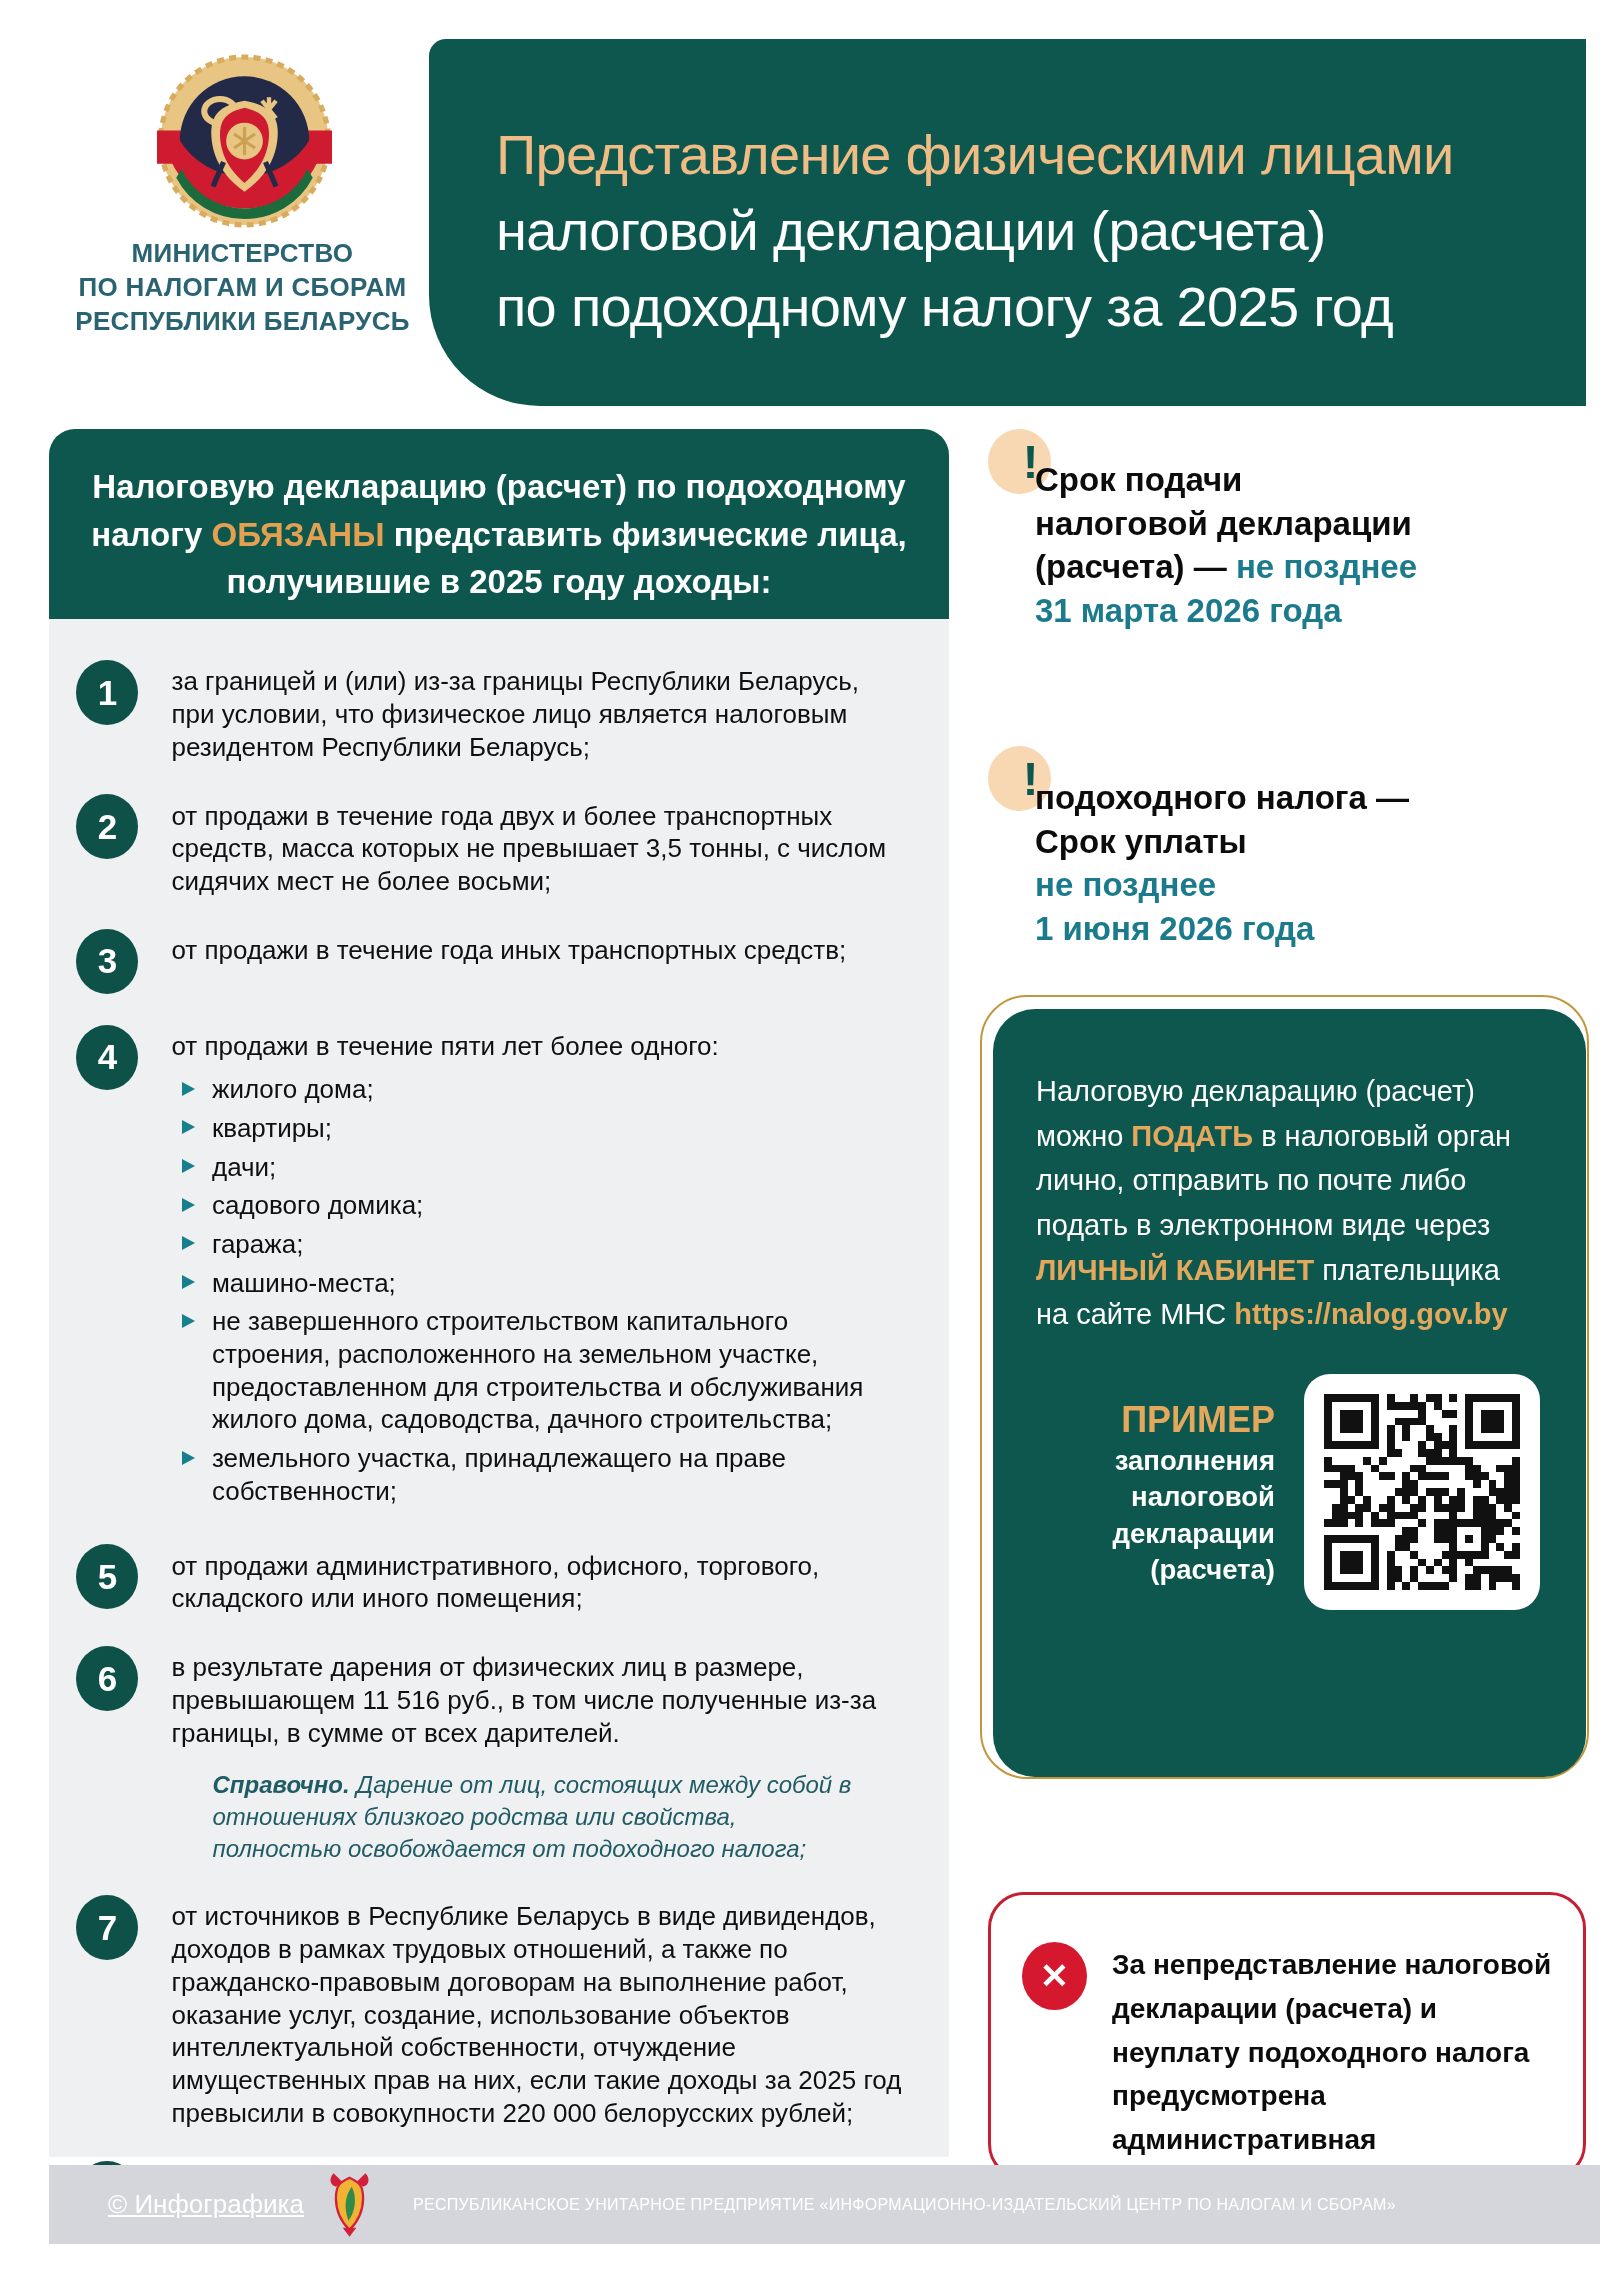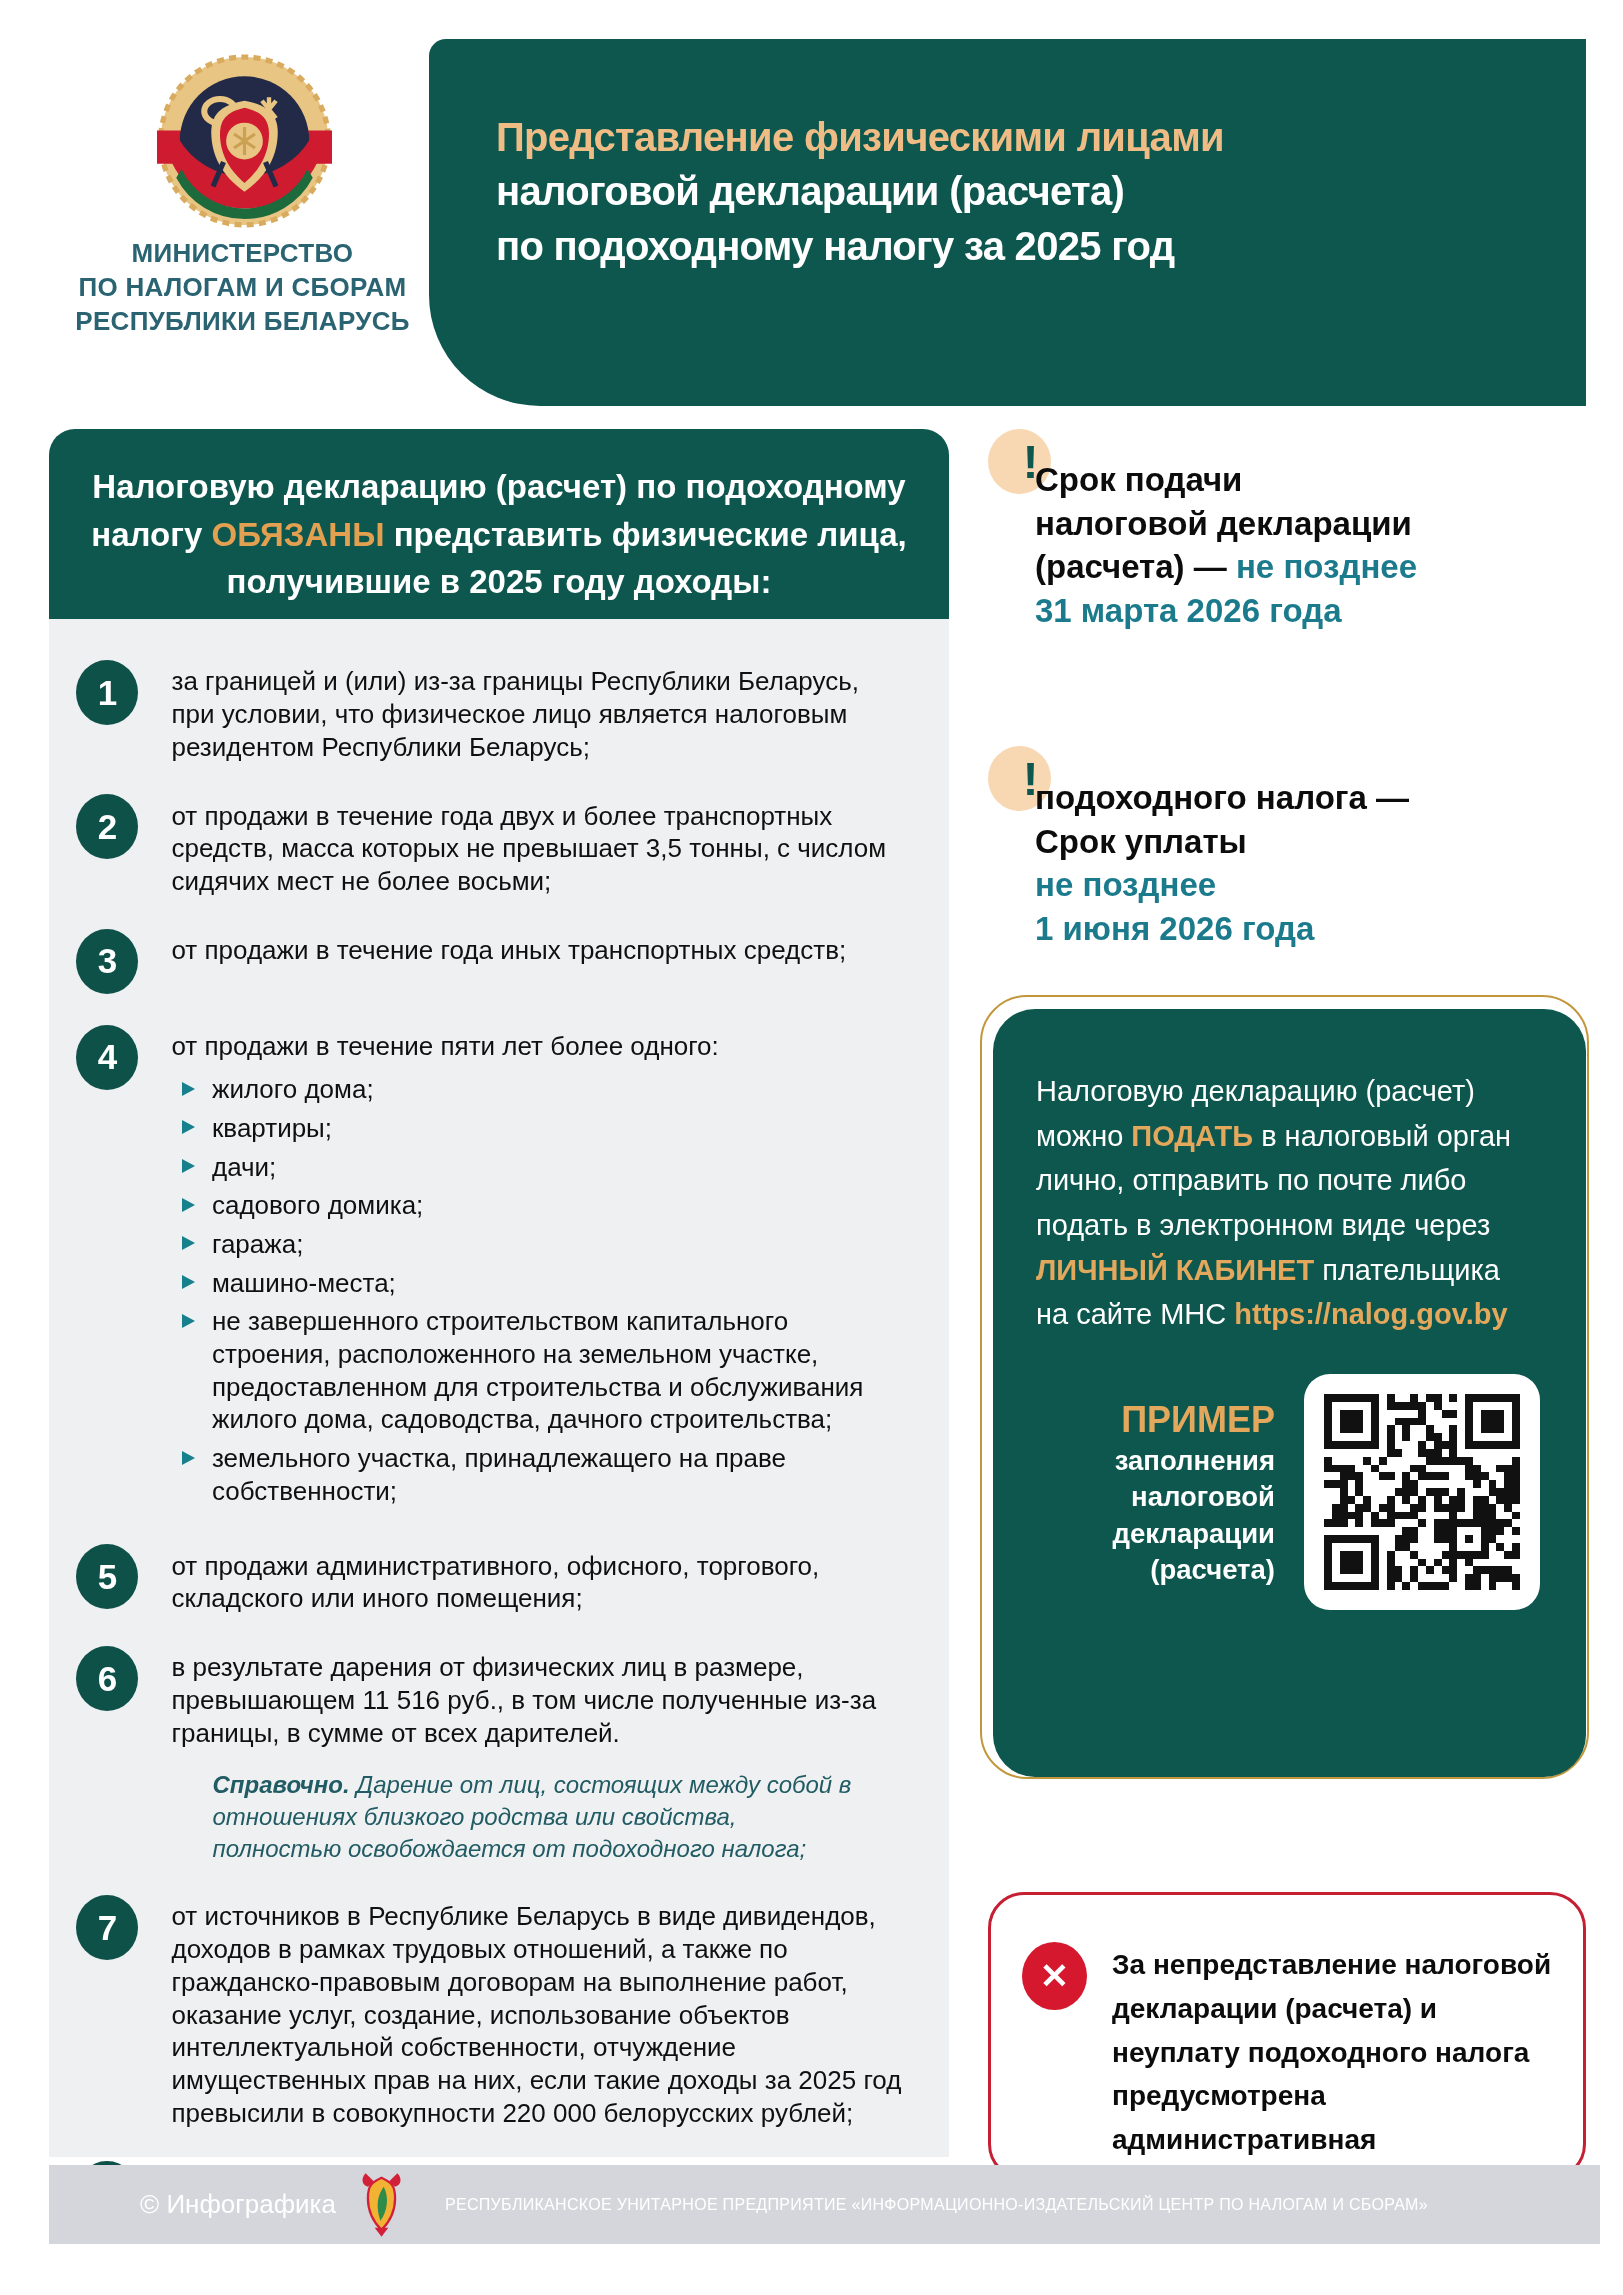--- a/index.html
+++ b/index.html
@@ -23,21 +23,21 @@
   #page{position:relative;width:1623px;height:2295px;background:#ffffff;overflow:hidden;}
 
   
   .emblem{position:absolute;left:157px;top:52px;width:175px;height:178px;}
   .ministry{position:absolute;left:69px;top:237px;width:347px;text-align:center;
     font-weight:700;font-size:26px;line-height:1.3;color:var(--ministry);letter-spacing:0.3px;}
 
   
   .title-block{position:absolute;left:429px;top:39px;width:1157px;height:367px;
     background:var(--teal);border-radius:17px 0 0 111px;}
-  .title-text{position:absolute;left:67px;top:71px;font-weight:700;font-size:40px;
+  .title-text{position:absolute;left:67px;top:78px;font-weight:400;font-size:56px;
     line-height:1.36;letter-spacing:-0.7px;color:#ffffff;}
   .title-text .l1{color:var(--gold-title);}
 
   
   .oblig{position:absolute;left:49px;top:429px;width:900px;height:230px;background:var(--teal);
     border-radius:26px 26px 0 0;color:#fff;text-align:center;padding:34px 38px 0 38px;
     font-weight:700;font-size:33px;line-height:1.44;}
   .oblig .em{color:var(--gold-em);}
   .panel{position:absolute;left:49px;top:619px;width:900px;height:1538px;background:var(--panel);
     padding:41px 26px 0 18.3px;}
@@ -76,21 +76,21 @@
   
   .warning{position:absolute;left:988px;top:1892px;width:598px;height:288px;background:#fff;
     border:3.9px solid #c41f33;border-radius:36px;display:flex;gap:25px;padding:47px 31px 0 31px;}
   .x-circle{flex:none;width:65px;height:68px;border-radius:50%;background:var(--red);color:#fff;
     display:flex;align-items:center;justify-content:center;font-size:35px;font-weight:700;}
   .w-text{font-weight:700;font-size:28px;line-height:1.56;color:#0c0c0c;padding-top:1.3px;}
 
   
   .footer-bar{position:absolute;left:49px;top:2165px;width:1551px;height:79px;background:var(--footerbar);
     display:flex;align-items:center;color:#ffffff;z-index:5;}
-  .copy{margin-left:91px;font-size:26px;}
+  .copy{margin-left:59px;font-size:26px;text-decoration:underline;}
   .footer-logo{margin-left:22px;width:47px;height:68px;}
   .org{margin-left:40px;font-size:16px;letter-spacing:0.3px;}
 </style>
 </head>
 <body>
 
 <div id="page">
 
   <svg class="emblem" viewBox="0 0 100 100">
     <circle cx="50" cy="50" r="48" fill="#e9c584"></circle>

